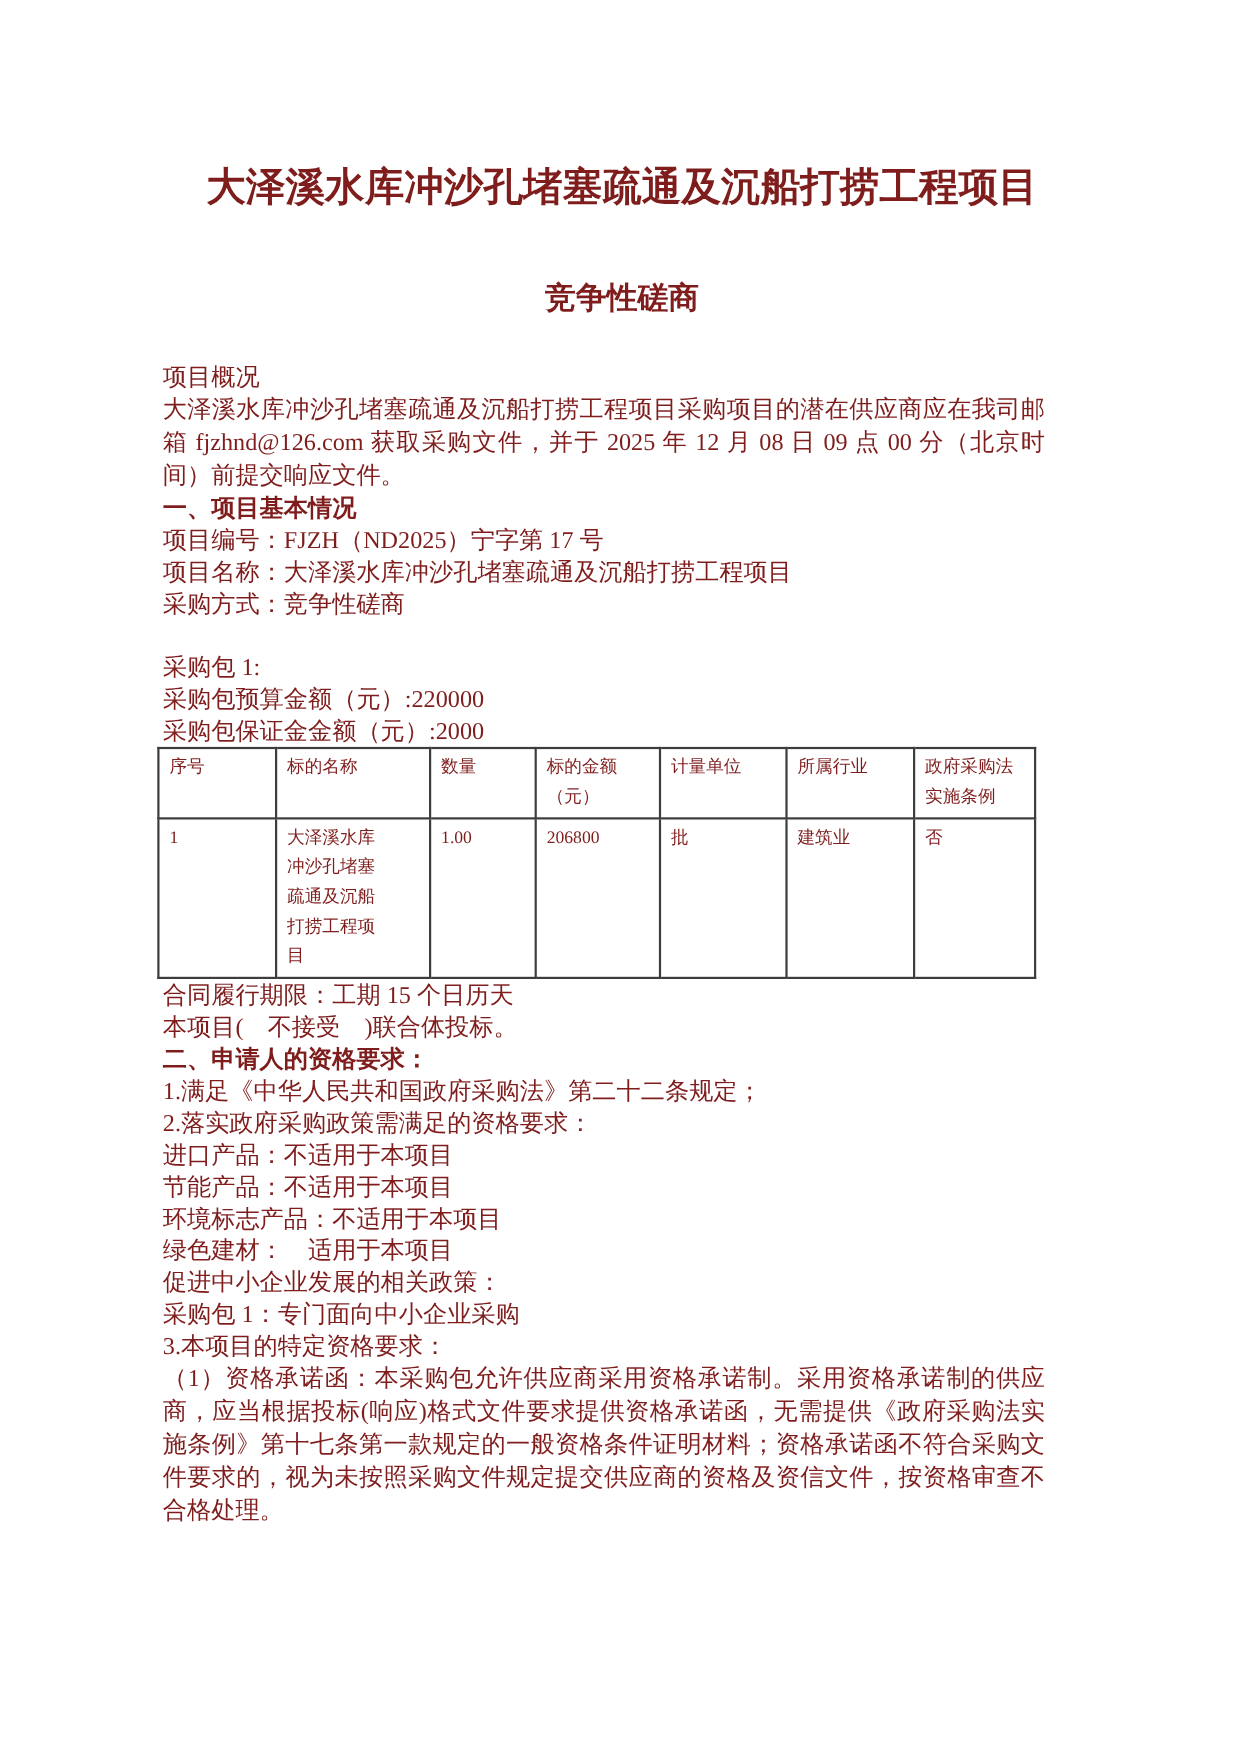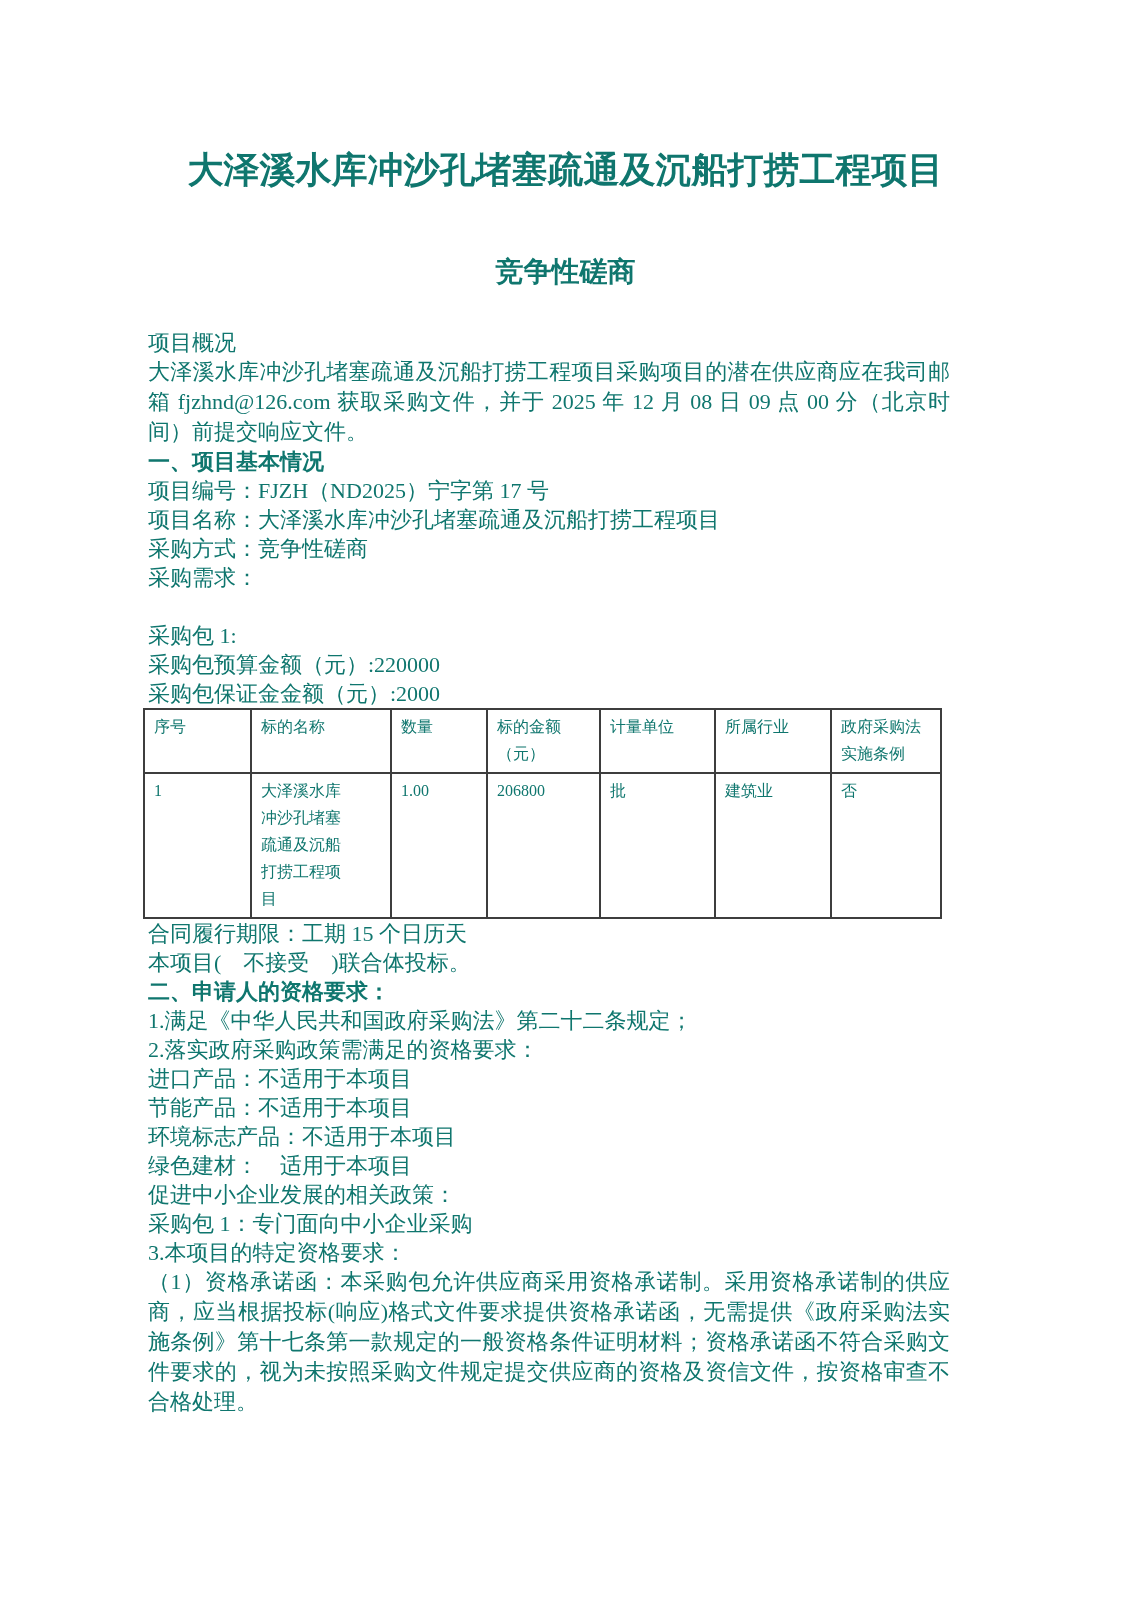--- a/index.html
+++ b/index.html
@@ -5,21 +5,21 @@
   html, body {
     margin: 0;
     padding: 0;
     background: #ffffff;
   }
   .page {
     position: relative;
     width: 1131px;
     height: 1496px;
     background: #ffffff;
-    color: #0f766e;
+    color: #7f1d1d;
     font-family: "Liberation Serif", "DejaVu Serif", serif;
     overflow: hidden;
     box-sizing: border-box;
   }
   .doc-title {
     margin: 0;
     padding-top: 150px;
     text-align: center;
     font-size: 36px;
     line-height: 40px;
@@ -85,21 +85,20 @@
 
   <div class="content">
 
     <div>
         <p class="line">项目概况</p>
         <p class="paragraph">大泽溪水库冲沙孔堵塞疏通及沉船打捞工程项目采购项目的潜在供应商应在我司邮箱 fjzhnd@126.com 获取采购文件，并于 2025 年 12 月 08 日 09 点 00 分（北京时间）前提交响应文件。</p>
         <p class="line bold">一、项目基本情况</p>
         <p class="line">项目编号：FJZH（ND2025）宁字第 17 号</p>
         <p class="line">项目名称：大泽溪水库冲沙孔堵塞疏通及沉船打捞工程项目</p>
         <p class="line">采购方式：竞争性磋商</p>
-        <p class="line">采购需求：</p>
         <p class="spacer"></p>
         <p class="line">采购包 1:</p>
         <p class="line">采购包预算金额（元）:220000</p>
         <p class="line">采购包保证金金额（元）:2000</p>
       </div>
 
     <table class="bid-table">
       <colgroup>
         <col style="width:107px">
         <col style="width:140px">

